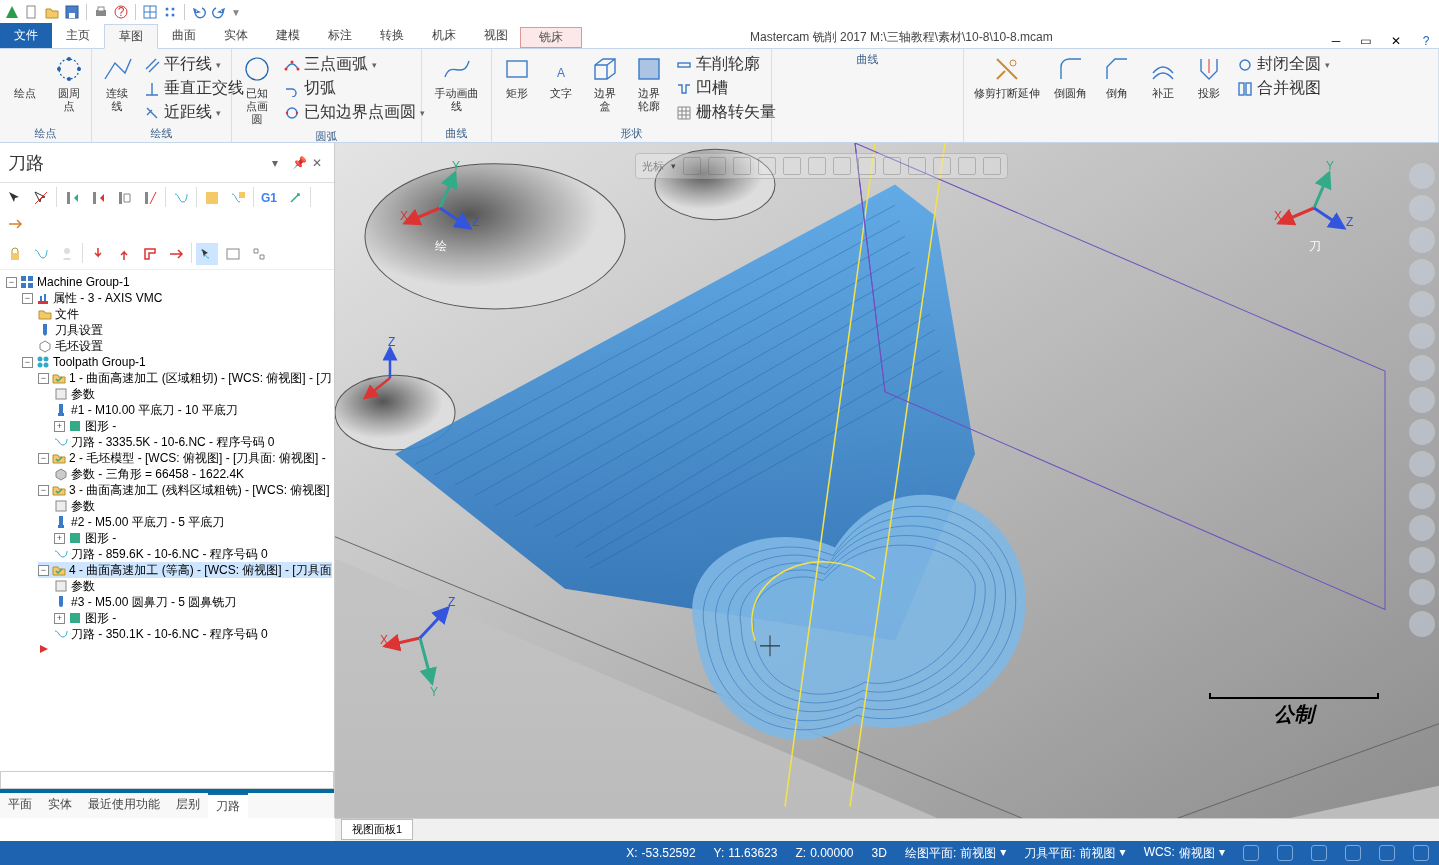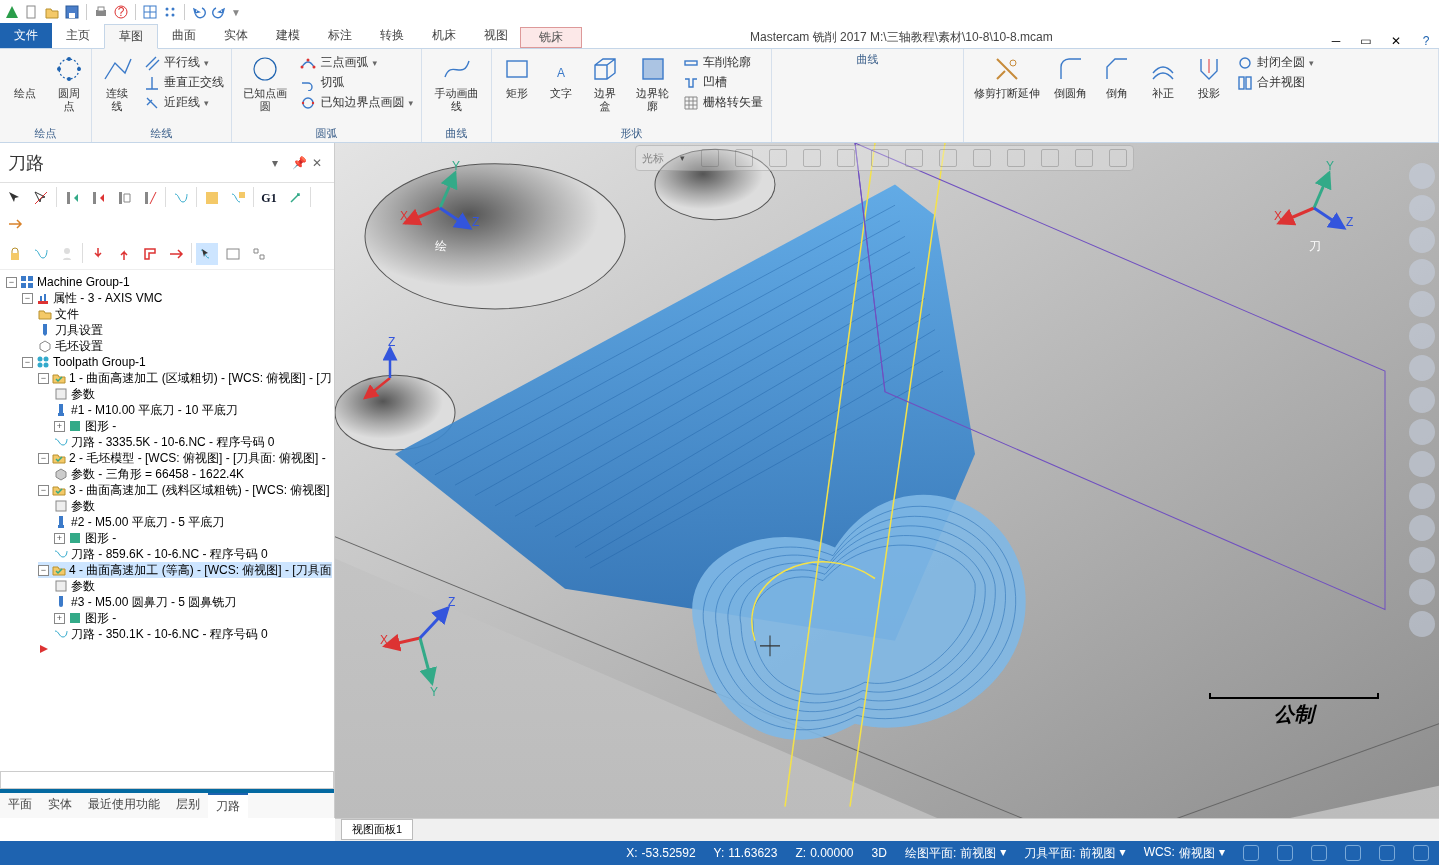--- a/index.html
+++ b/index.html
@@ -25,21 +25,21 @@
 .ribbon { height: 94px; background: #f6f6f6; border-bottom: 1px solid #c5d6e8; display: flex; }
 .rgroup { border-right: 1px solid #d6e0ec; display: flex; flex-direction: column; padding: 2px 4px 0; }
 .rgroup .body { flex: 1; display: flex; align-items: flex-start; gap: 2px; }
 .rgroup .glabel { text-align: center; color: #3b5f8a; padding: 1px 0; font-size: 11px; }
 .rbtn { display: flex; flex-direction: column; align-items: center; justify-content: flex-start; padding: 2px 6px; cursor: pointer; min-width: 42px; }
 .rbtn .bigico { width: 32px; height: 32px; margin-bottom: 2px; }
 .rbtn .lbl { color: #333; text-align: center; font-size: 11px; line-height: 13px; }
 .rstack { display: flex; flex-direction: column; gap: 1px; padding-top: 2px; }
 .rstack .sitem { display: flex; align-items: center; gap: 4px; padding: 1px 4px; cursor: pointer; white-space: nowrap; }
 .rstack .sitem .sico { width: 16px; height: 16px; }
-.rstack .sitem .slbl { color: #333; font-size: 12px; }
+.rstack .sitem .slbl { color: #333; font-size: 16px; }
 
 
 .leftpanel { position: absolute; left: 0; top: 143px; width: 335px; bottom: 47px; background: #fff; border-right: 1px solid #ccc; display: flex; flex-direction: column; }
 .panelhdr { height: 40px; display: flex; align-items: center; justify-content: space-between; padding: 0 8px; border-bottom: 1px solid #e0e0e0; }
 .panelhdr .pt { font-size: 18px; color: #333; }
 .panelhdr .pctrls { display: flex; gap: 6px; }
 .panelhdr .pctrls span { width: 14px; height: 14px; cursor: pointer; color: #666; }
 
 .paneltb { padding: 4px; display: flex; flex-wrap: wrap; gap: 4px; border-bottom: 1px solid #eee; }
 .paneltb .tbico { width: 22px; height: 22px; display: inline-flex; align-items: center; justify-content: center; cursor: pointer; }
@@ -61,21 +61,21 @@
 .paneltabs .pt2.active { background: #fff; border-top: 2px solid #1e63b0; }
 
 
 .viewport { position: absolute; left: 335px; top: 143px; right: 0; bottom: 47px; background: linear-gradient(180deg,#d0d0d0,#bcbcbc); overflow: hidden; }
 .viewport canvas, .viewport svg { position: absolute; inset: 0; }
 .vp-scale { position: absolute; right: 60px; bottom: 90px; text-align: center; color: #000; }
 .vp-scale .mm { font-size: 28px; font-weight: bold; font-style: italic; }
 .vp-scale .unit { font-size: 20px; font-weight: bold; font-style: italic; }
 .vp-scale .bar { height: 6px; border: 2px solid #000; border-top: none; width: 170px; margin-bottom: 2px; }
 
-.vpfloat { position: absolute; top: 2px; left: 300px; background: rgba(240,240,240,.6); border: 1px solid #aaa; border-radius: 4px; padding: 3px 6px; display: flex; gap: 16px; align-items: center; opacity: .55; }
+.vpfloat { position: absolute; top: 10px; left: 300px; background: rgba(240,240,240,.6); border: 1px solid #aaa; border-radius: 4px; padding: 3px 6px; display: flex; gap: 7px; align-items: center; opacity: .55; }
 .vpfloat .fico { width: 18px; height: 18px; border: 1px solid #999; border-radius: 2px; }
 
 .vpright { position: absolute; right: 4px; top: 20px; width: 26px; display: flex; flex-direction: column; gap: 6px; }
 .vpright .rico { width: 26px; height: 26px; background: rgba(200,210,225,.55); border-radius: 13px; cursor: pointer; }
 
 
 .gizmo { position: absolute; width: 90px; height: 90px; }
 .gizmo svg { overflow: visible; }
 
 
@@ -463,21 +463,21 @@
           <rect x="2" y="2" width="12" height="12" fill="#f4c968"></rect>
         </svg>
       </span>
     <span class="tbico">
         <svg width="16" height="16">
           <path d="M2 4c4 0 4 8 8 8" stroke="#3ac" fill="none"></path>
           <rect x="9" y="2" width="6" height="6" fill="#f4c968"></rect>
         </svg>
       </span>
     <span class="tbsep"></span>
-    <span class="tbico" style="color:#0f172a;font-weight:bold;font-family:Liberation Serif, serif;">G1</span>
+    <span class="tbico" style="color:#3b82f6;font-weight:bold;">G1</span>
     <span class="tbico">
         <svg width="16" height="16">
           <path d="M4 12l8-8M10 4h2v2" stroke="#3a8" fill="none" stroke-width="1.5"></path>
         </svg>
       </span>
     <span class="tbsep"></span>
     <span class="tbico">
         <svg width="16" height="16">
           <path d="M2 8h12M10 4l4 4-4 4" stroke="#d9822b" fill="none" stroke-width="1.5"></path>
         </svg>

